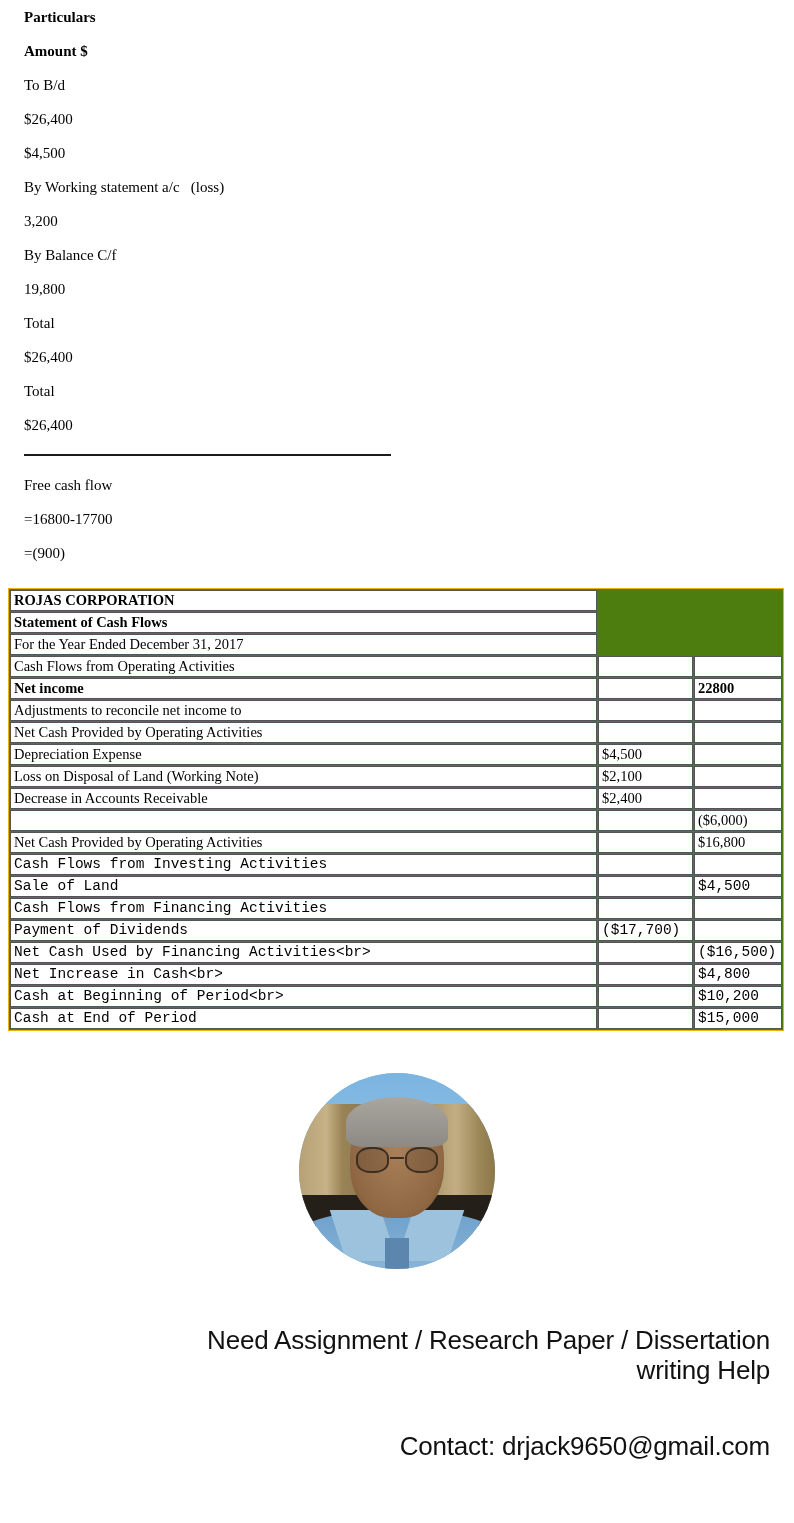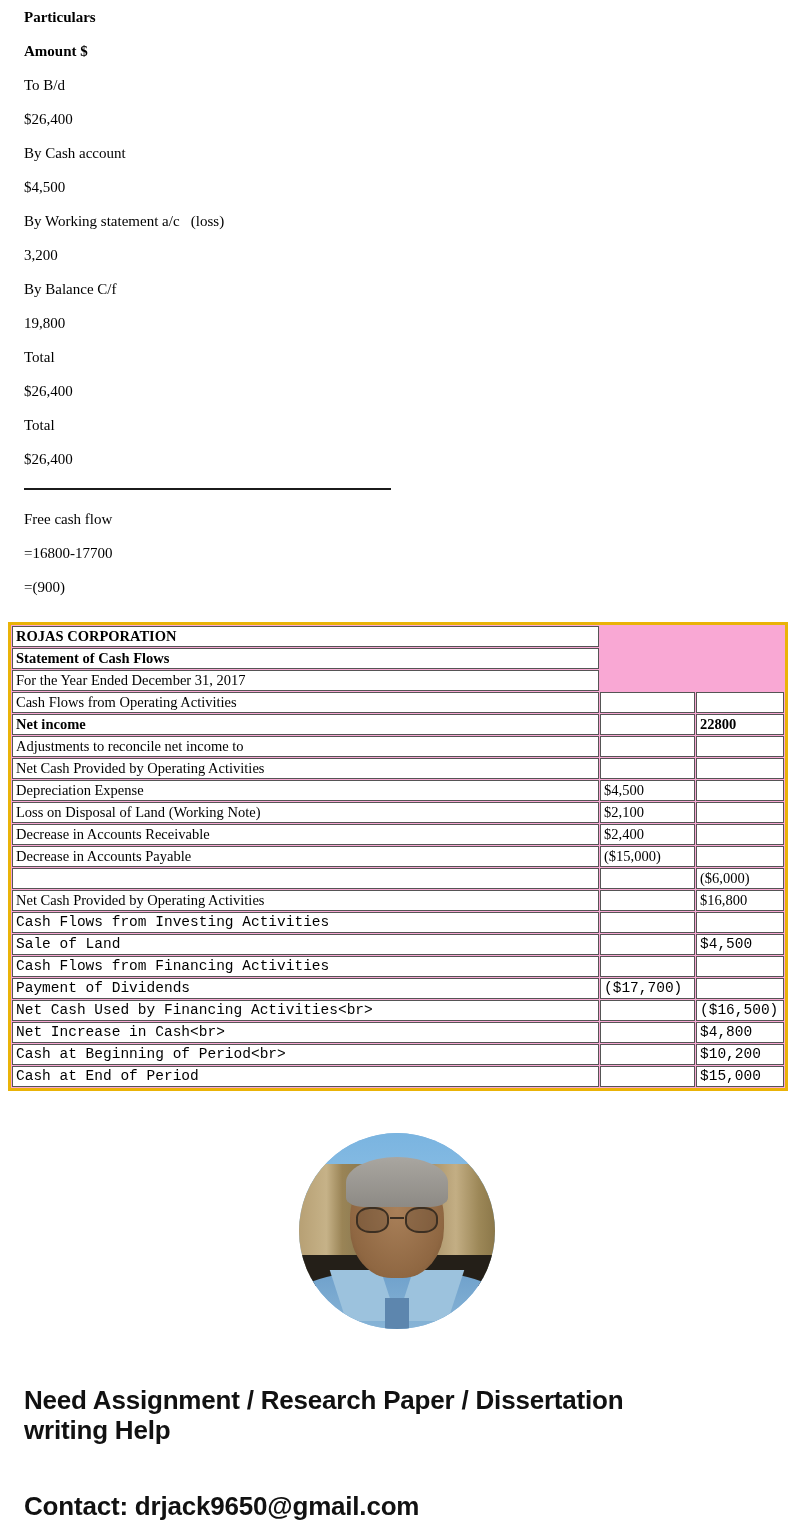--- a/index.html
+++ b/index.html
@@ -38,24 +38,24 @@
 
   
   .table-wrap {
     padding: 0 8px;
     margin-top: 18px;
   }
   table.cashflow {
     width: 620px;
     border-collapse: separate;
     border-spacing: 1px;
-    border: 3px solid #eab308;
+    border: 1px solid #eab308;
     font-size: 14.5px;
     line-height: 16px;
-    background: #f9a8d4;
+    background: #4d7c0f;
     table-layout: fixed;
   }
   table.cashflow td {
     border: 1px solid #555555;
     padding: 1px 3px 2px 3px;
     vertical-align: top;
     height: 19px;
     background: #ffffff;
     overflow: hidden;
     white-space: nowrap;
@@ -137,42 +137,41 @@
   .pt-glass-r { right: 29%; }
   .pt-bridge {
     position: absolute; left: 46.5%; top: 43%; width: 7%; height: 2px;
     background: #3c2f22;
   }
 
   
   .promo {
     margin-top: 52px;
     padding: 0 24px 20px 24px;
-    text-align: left;
+    text-align: right;
     font-family: "Liberation Sans", "DejaVu Sans", sans-serif;
-    font-weight: bold;
+    font-weight: normal;
     font-size: 26px;
     line-height: 30px;
     color: #111111;
     letter-spacing: -0.2px;
   }
   .promo .l1 { display: block; }
   .promo .l2 { display: block; }
   .promo .l3 { display: block; margin-top: 46px; }
 </style>
 </head>
 <body>
 
 <div class="doc-body">
   <div id="ledger-lines">
       <p class="line bold">Particulars</p>
       <p class="line bold">Amount $</p>
       <p class="line">To B/d</p>
       <p class="line">$26,400</p>
-      <p class="line">By Cash account</p>
       <p class="line">$4,500</p>
       <p class="line">By Working statement a/c   (loss)</p>
       <p class="line">3,200</p>
       <p class="line">By Balance C/f</p>
       <p class="line">19,800</p>
       <p class="line">Total</p>
       <p class="line">$26,400</p>
       <p class="line">Total</p>
       <p class="line">$26,400</p>
     </div>
@@ -229,25 +228,20 @@
           <td></td>
         </tr>
         <tr>
           <td>Loss on Disposal of Land (Working Note)</td>
           <td>$2,100</td>
           <td></td>
         </tr>
         <tr>
           <td>Decrease in Accounts Receivable</td>
           <td>$2,400</td>
-          <td></td>
-        </tr>
-        <tr>
-          <td>Decrease in Accounts Payable</td>
-          <td>($15,000)</td>
           <td></td>
         </tr>
         <tr>
           <td></td>
           <td></td>
           <td>($6,000)</td>
         </tr>
         <tr>
           <td>Net Cash Provided by Operating Activities</td>
           <td></td>

